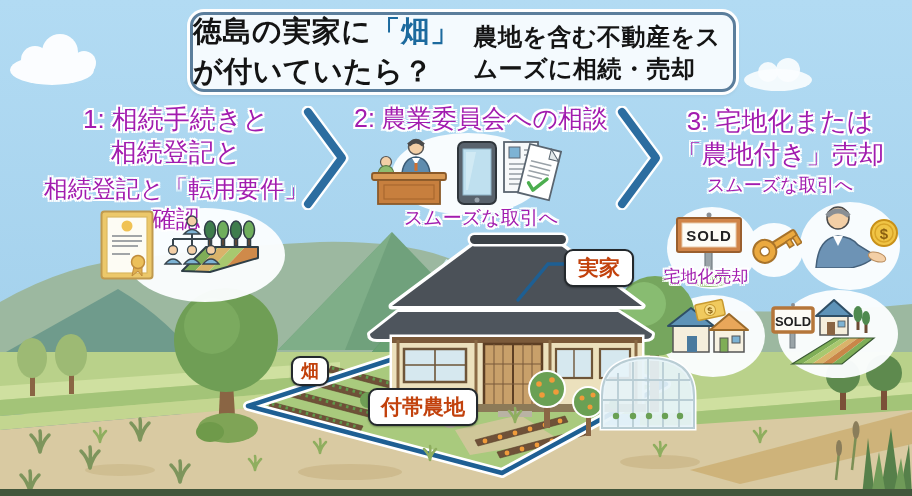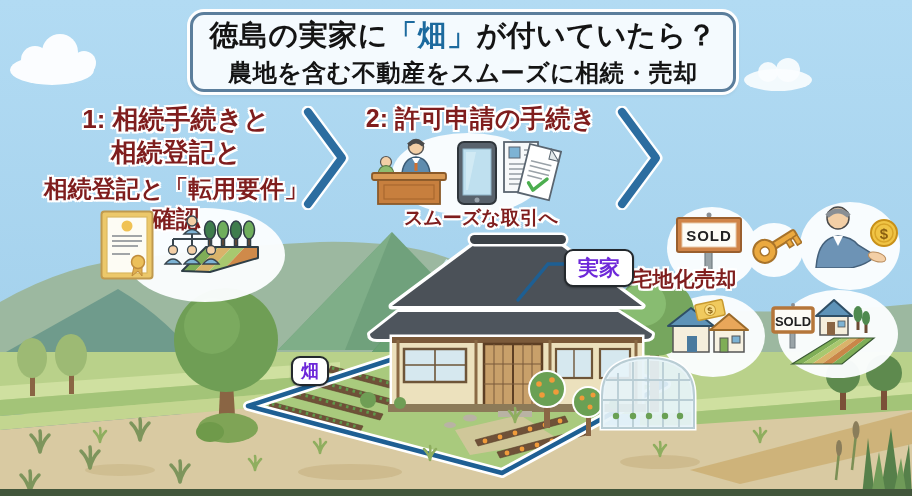--- a/index.html
+++ b/index.html
@@ -1,32 +1,32 @@
 <!DOCTYPE html>
 <html><head>
 <meta charset="utf-8">
 <style>
   html,body{margin:0;padding:0;background:#dfe7ec;}
   .canvas{position:relative;width:912px;height:496px;overflow:hidden;
     font-family:"Liberation Sans","DejaVu Sans",sans-serif;background:#a9d5ef;}
   .abs{position:absolute;}
   svg{display:block;}
-  .txt{color:#7f1d1d;font-weight:700;text-align:center;line-height:1.25;}
+  .txt{color:#a21caf;font-weight:400;text-align:center;line-height:1.25;}
   .halo{text-shadow:-2px -2px 0 #fff,0 -2px 0 #fff,2px -2px 0 #fff,-2px 0 0 #fff,
     2px 0 0 #fff,-2px 2px 0 #fff,0 2px 0 #fff,2px 2px 0 #fff;}
   .title-box{left:190px;top:12px;width:540px;height:74px;background:#f4fafe;
     border:3px solid #5b7e9c;border-radius:14px;box-shadow:0 0 0 3px #ffffff,0 2px 5px rgba(0,0,0,.18);
-    display:flex;flex-direction:column;justify-content:center;align-items:center;}
+    display:flex;flex-direction:row;justify-content:center;align-items:center;}
   .title-l1{font-size:29px;font-weight:900;color:#141414;letter-spacing:.5px;}
   .title-l1 .hl{color:#1c6a9e;}
   .title-l2{font-size:24px;font-weight:900;color:#141414;letter-spacing:.5px;margin-top:1px;}
   .step-h{font-size:25px;}
   .step-cap{font-size:18px;margin-top:6px;}
   .scene-tag{background:#ffffff;border:2.5px solid #23282c;border-radius:9px;
-    color:#6d28d9;font-weight:900;box-shadow:0 1px 2px rgba(0,0,0,.35);white-space:nowrap;}
+    color:#c2410c;font-weight:900;box-shadow:0 1px 2px rgba(0,0,0,.35);white-space:nowrap;}
 </style>
 </head>
 <body>
 
 <div class="canvas">
 
   <svg class="abs" style="left:0;top:0" width="912" height="496" viewBox="0 0 912 496">
     <defs>
       <linearGradient id="sky" x1="0" y1="0" x2="0" y2="1">
         <stop offset="0" stop-color="#b2dbf3"></stop>
@@ -264,21 +264,21 @@
     <div class="step-h" style="font-size:26px">1: 相続手続きと</div>
     <div class="step-h" style="font-size:26px">相続登記と</div>
     <div class="step-cap" style="font-size:24px">相続登記と「転用要件」確認</div>
   </div>
 
   <svg class="abs" style="left:298px;top:106px" width="52" height="104" viewBox="0 0 52 104">
     <polyline points="10,6 44,52 10,98" fill="none" stroke="#ffffff" stroke-width="13" stroke-linecap="round" stroke-linejoin="round"></polyline>
     <polyline points="10,6 44,52 10,98" fill="none" stroke="#2c6da0" stroke-width="8" stroke-linecap="round" stroke-linejoin="round"></polyline>
   </svg>
 
-  <div class="abs txt halo step-h" style="left:336px;top:103px;width:290px;font-size:25px;">2: 許可申請の手続き</div>
+  <div class="abs txt halo step-h" style="left:336px;top:103px;width:290px;font-size:25px;">2: 農業委員会への相談</div>
   <div class="abs txt halo" style="left:336px;top:206px;width:290px;font-size:19px;">スムーズな取引へ</div>
 
   <svg class="abs" style="left:368px;top:136px" width="82" height="70" viewBox="0 0 82 70">
     <path d="M40.5,10 Q48,-2 55.5,10 Z" fill="#4a4a4a"></path>
     <circle cx="48" cy="11" r="7.5" fill="#f3cfa6" stroke="#555" stroke-width="1.5"></circle>
     <path d="M40.5,9 Q48,2 55.5,9" fill="none" stroke="#4a4a4a" stroke-width="4"></path>
     <path d="M34,37 Q36,22 48,21 Q60,22 62,37 Z" fill="#5f8cae" stroke="#3a5a74" stroke-width="1.5"></path>
     <polygon points="44,22 52,22 48,29" fill="#ffffff"></polygon>
       <rect x="46.5" y="27" width="3" height="8" fill="#d07030"></rect>
     <path d="M13,24 Q18,17.5 23,24 Z" fill="#555"></path>
@@ -317,20 +317,25 @@
         </g>
       <path d="M8,38 L14,44 L25,30" fill="none" stroke="#4cae4f" stroke-width="3.5" stroke-linecap="round" stroke-linejoin="round"></path>
     </g>
   </svg>
 
   <svg class="abs" style="left:612px;top:106px" width="52" height="104" viewBox="0 0 52 104">
     <polyline points="10,6 44,52 10,98" fill="none" stroke="#ffffff" stroke-width="13" stroke-linecap="round" stroke-linejoin="round"></polyline>
     <polyline points="10,6 44,52 10,98" fill="none" stroke="#2c6da0" stroke-width="8" stroke-linecap="round" stroke-linejoin="round"></polyline>
   </svg>
 
+  <div class="abs txt halo" style="left:652px;top:105px;width:256px;">
+    <div class="step-h" style="font-size:26px">3: 宅地化または</div>
+    <div class="step-h" style="font-size:26px">「農地付き」売却</div>
+    <div class="step-cap" style="font-size:18px;margin-top:4px">スムーズな取引へ</div>
+  </div>
 
   <svg class="abs" style="left:100px;top:210px" width="54" height="70" viewBox="0 0 54 70">
     <rect x="1.5" y="1.5" width="51" height="67" rx="3" fill="#ecc86a" stroke="#c09a4e" stroke-width="2"></rect>
     <rect x="7" y="7" width="40" height="56" fill="#fdfcf4" stroke="#dab860" stroke-width="1.2"></rect>
     <circle cx="27" cy="16" r="5.5" fill="#f0c254"></circle>
     <g stroke="#8a8f94" stroke-width="1.6">
         <path d="M12,26 H42"></path>
         <path d="M12,31 H42"></path>
         <path d="M12,36 H38"></path>
         <path d="M12,44 H30"></path>
@@ -397,21 +402,21 @@
     <circle cx="38" cy="14" r="11" fill="#f3cfa6" stroke="#4a4a4a" stroke-width="1.5"></circle>
     <path d="M27,12 Q38,2 49,12" fill="none" stroke="#8a8f94" stroke-width="5"></path>
     <path d="M16,64 Q18,34 38,32 Q52,33 58,41 L76,52 Q62,64 46,64 Z" fill="#6d93b5" stroke="#44607a" stroke-width="1.5"></path>
     <polygon points="33,32 43,32 38,42" fill="#ffffff"></polygon>
     <ellipse cx="77" cy="53" rx="9" ry="4.5" transform="rotate(18 77 53)" fill="#f3cfa6" stroke="#b98d5e" stroke-width="1"></ellipse>
     <circle cx="84" cy="29" r="13" fill="#f0c445" stroke="#c89018" stroke-width="2"></circle>
     <circle cx="84" cy="29" r="9" fill="none" stroke="#d8a428" stroke-width="1.5"></circle>
     <text x="84" y="35" text-anchor="middle" font-size="15" font-weight="bold" fill="#8a5f10">$</text>
   </svg>
 
-  <div class="abs txt halo" style="left:616px;top:266px;width:136px;font-size:21px;">宅地化売却</div>
+  <div class="abs txt halo" style="left:638px;top:266px;width:136px;font-size:17px;">宅地化売却</div>
 
   <svg class="abs" style="left:662px;top:296px" width="98" height="68" viewBox="0 0 98 68">
     <rect x="11" y="30" width="36" height="26" fill="#f5eedc" stroke="#555555" stroke-width="1.5"></rect>
     <polygon points="6,30 29,12 52,30" fill="#5e93b8" stroke="#2f4f66" stroke-width="2" stroke-linejoin="round"></polygon>
     <rect x="25" y="40" width="10" height="16" fill="#4a7a9e"></rect>
     <g transform="rotate(-12 48 14)">
       <rect x="34" y="6" width="28" height="16" rx="2" fill="#f0ca5e" stroke="#c89a30" stroke-width="1.5"></rect>
       <circle cx="48" cy="14" r="5.5" fill="#f7de8a" stroke="#c89a30" stroke-width="1"></circle>
       <text x="48" y="17.5" text-anchor="middle" font-size="9" font-weight="bold" fill="#8a5f10">$</text>
     </g>
@@ -435,15 +440,16 @@
       <ellipse cx="94" cy="20" rx="4.5" ry="8" fill="#4f8a4f"></ellipse>
     <rect x="100.5" y="30" width="3" height="9" fill="#6b4a33"></rect>
       <ellipse cx="102" cy="24" rx="4" ry="7" fill="#4f8a4f"></ellipse>
     <circle cx="29" cy="11" r="2" fill="#8a8f94"></circle>
     <rect x="26" y="38" width="5" height="16" fill="#9aa4a8" stroke="#737d82" stroke-width="1"></rect>
     <rect x="9" y="14" width="40" height="24" rx="2" fill="#fdfcf6" stroke="#b5763a" stroke-width="3.5"></rect>
     <text x="29" y="32" text-anchor="middle" font-size="13" font-weight="bold" fill="#222222">SOLD</text>
   </svg>
 
   <div class="abs scene-tag" style="left:291px;top:356px;font-size:18px;padding:1px 8px;">畑</div>
+  <div class="abs scene-tag" style="left:368px;top:388px;font-size:21px;padding:3px 11px;">付帯農地</div>
   <div class="abs scene-tag" style="left:564px;top:249px;font-size:21px;padding:3px 12px;">実家</div>
 
 </div>
 
 </body></html>

